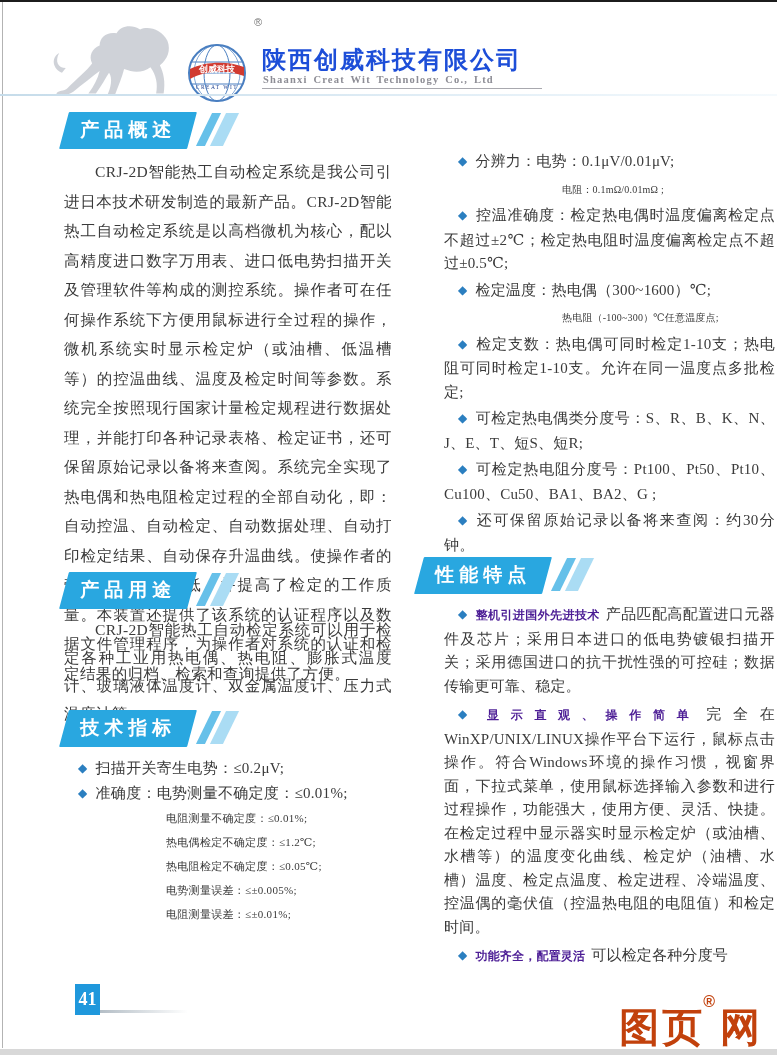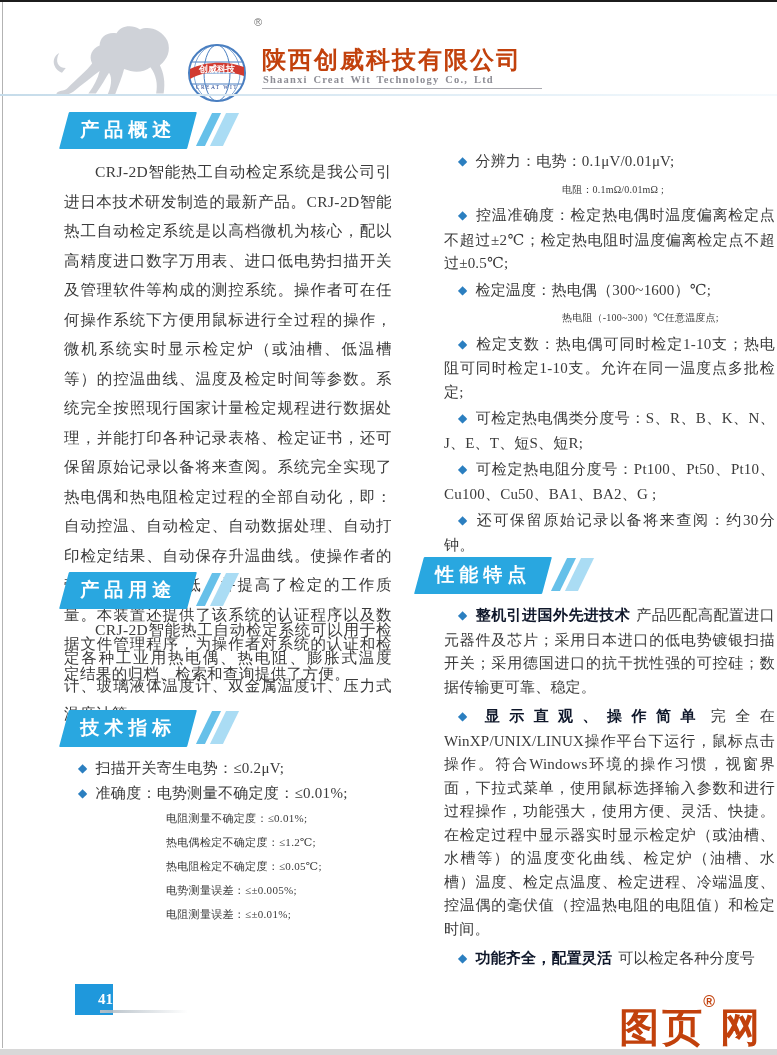--- a/index.html
+++ b/index.html
@@ -10,21 +10,21 @@
   }
   
   .top-edge{position:absolute;top:0;left:0;width:777px;height:2px;background:#1c1c1c;}
   .left-edge{position:absolute;top:2px;left:2px;width:1px;height:1046px;background:#b3b3b3;}
   .bottom-bar{position:absolute;bottom:0;left:0;width:777px;height:6px;background:#d8d8d8;}
 
   
   .logo-lion{position:absolute;left:46px;top:22px;}
   .logo-globe{position:absolute;left:186px;top:42px;}
   .logo-reg{position:absolute;left:254px;top:16px;font-size:11px;color:#777;font-family:"Liberation Sans",sans-serif;}
-  .company-cn{position:absolute;left:262px;top:44px;font-size:24px;font-weight:600;color:#c2410c;
+  .company-cn{position:absolute;left:262px;top:44px;font-size:24px;font-weight:600;color:#1d4ed8;
     font-family:"Liberation Sans","DejaVu Sans",sans-serif;letter-spacing:2px;}
   .company-en{position:absolute;left:263px;top:74px;font-size:10.5px;font-weight:bold;color:#8d8d95;
     letter-spacing:1.2px;word-spacing:2px;}
   .logo-underline{position:absolute;left:262px;top:88px;width:280px;height:1px;background:#a8a8ae;}
   .header-rule{position:absolute;left:0;top:94px;width:777px;height:2px;
     background:linear-gradient(to right,#c6dcea,#e3eff7 60%,#f5fafd);}
 
   
   .sec-head{position:absolute;height:35px;}
   .head-box{display:inline-block;background:#29a7e0;transform:skewX(-15deg);
@@ -46,26 +46,26 @@
 
   .spec-line{font-size:15px;line-height:23px;letter-spacing:0.3px;padding-left:14px;margin-bottom:1px;}
   .spec-sub{font-size:11px;line-height:23px;letter-spacing:0.3px;padding-left:102px;margin-bottom:1px;}
 
   .rspec{font-size:15px;line-height:23.5px;text-align:justify;letter-spacing:0.2px;
     text-indent:14px;margin:0 0 3px 0;}
   .rspec-sub{font-size:10px;line-height:23.5px;letter-spacing:0.2px;padding-left:118px;margin:0 0 3px 0;}
 
   .feat{font-size:15px;line-height:23.5px;text-align:justify;letter-spacing:0.2px;
     text-indent:14px;margin:0 0 5px 0;}
-  .hl{color:#0f172a;font-weight:bold;font-family:"Liberation Sans","DejaVu Sans",sans-serif;
-    font-size:15px;margin-right:6px;}
+  .hl{color:#4c1d95;font-weight:bold;font-family:"Liberation Sans","DejaVu Sans",sans-serif;
+    font-size:12px;margin-right:6px;}
 
   
-  .page-num{position:absolute;left:75px;top:984px;width:38px;height:31px;background:#1f98dc;
-    color:#ffffff;font-size:15px;font-weight:bold;text-align:right;line-height:31px;}
+  .page-num{position:absolute;left:75px;top:984px;width:25px;height:31px;background:#1f98dc;
+    color:#ffffff;font-size:18px;font-weight:bold;text-align:center;line-height:31px;}
   .pn-swoosh{position:absolute;left:100px;top:1010px;width:88px;height:3px;
     background:linear-gradient(to right,#b4bec6,rgba(255,255,255,0));}
   .watermark{position:absolute;right:14px;bottom:8px;color:#c2410c;
     font-family:"Liberation Sans","DejaVu Sans",sans-serif;font-weight:bold;
     font-size:40px;letter-spacing:3px;line-height:1;}
   .watermark sup{font-size:16px;position:relative;top:-20px;left:-2px;}
 </style>
 </head>
 <body>
 

